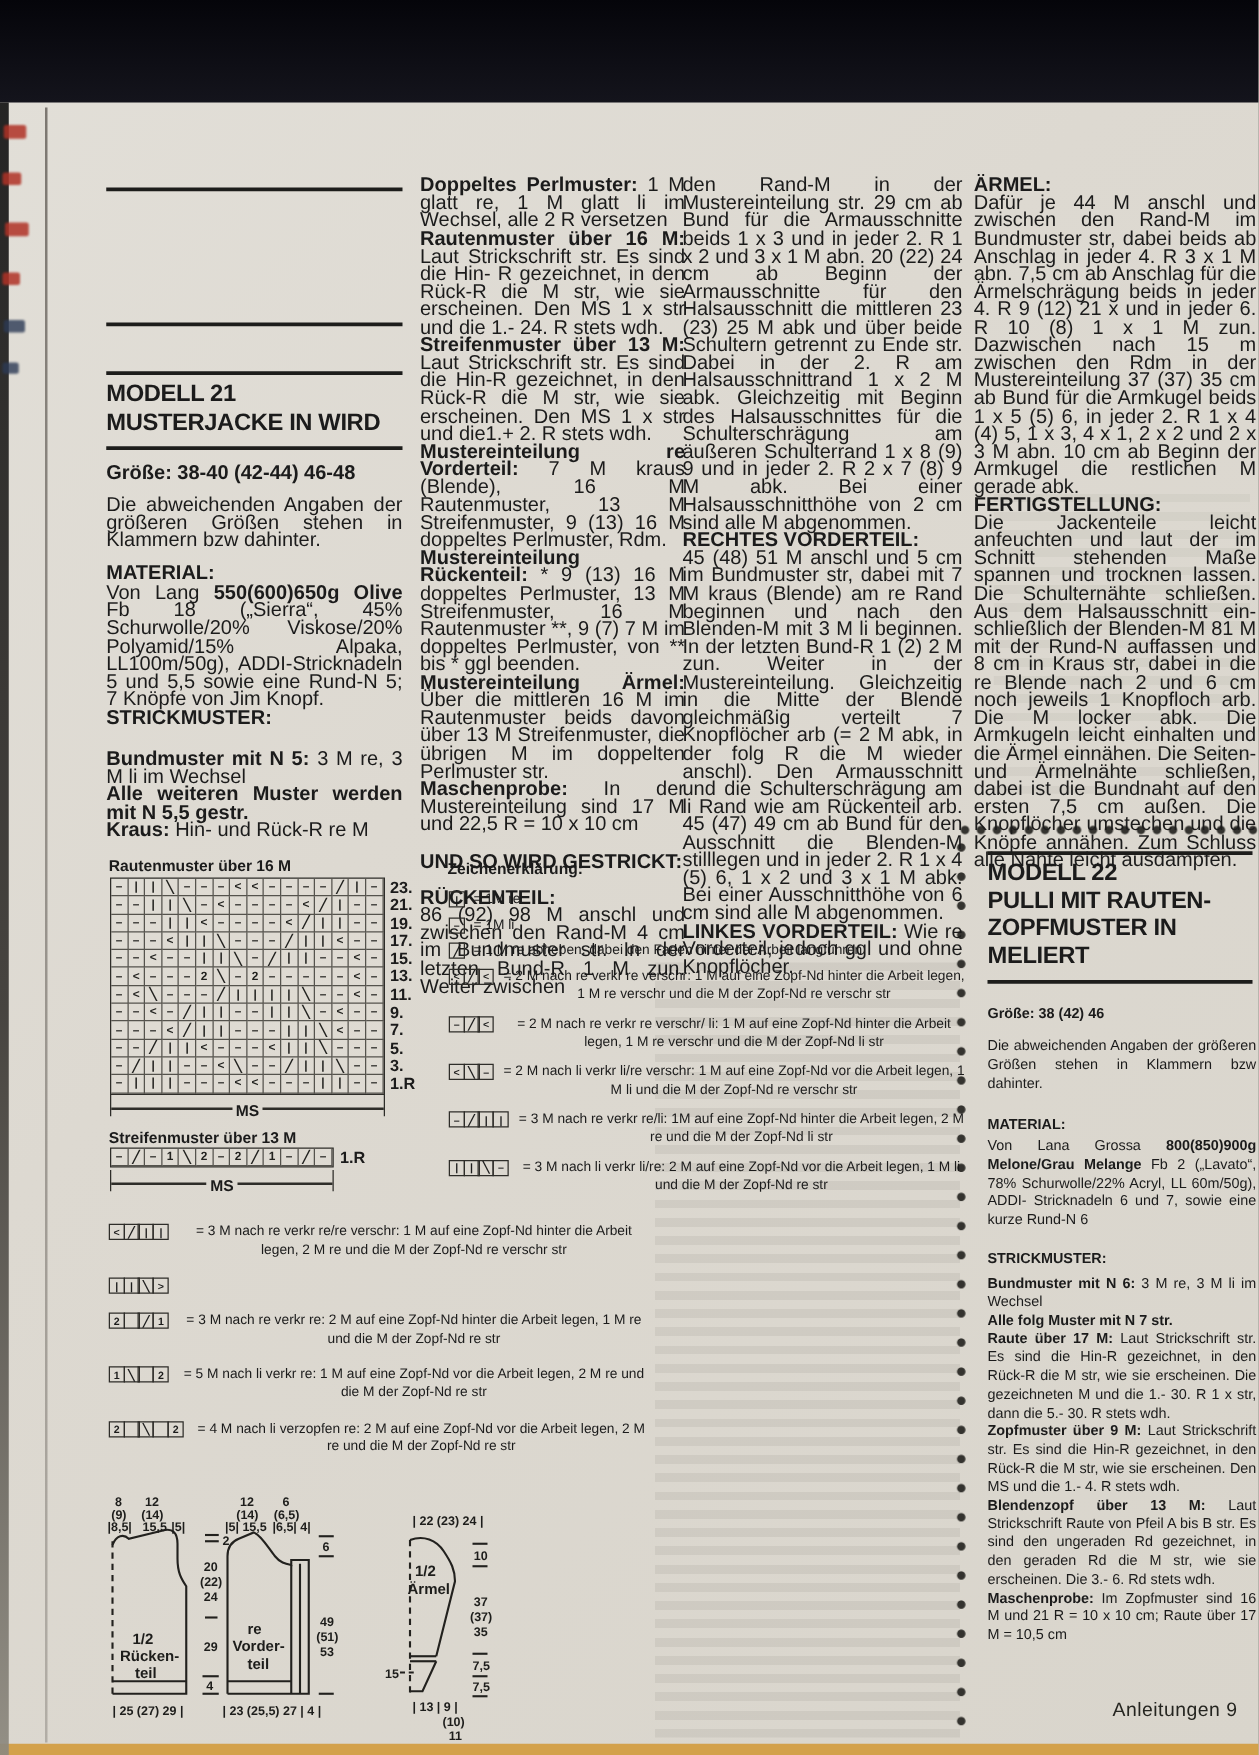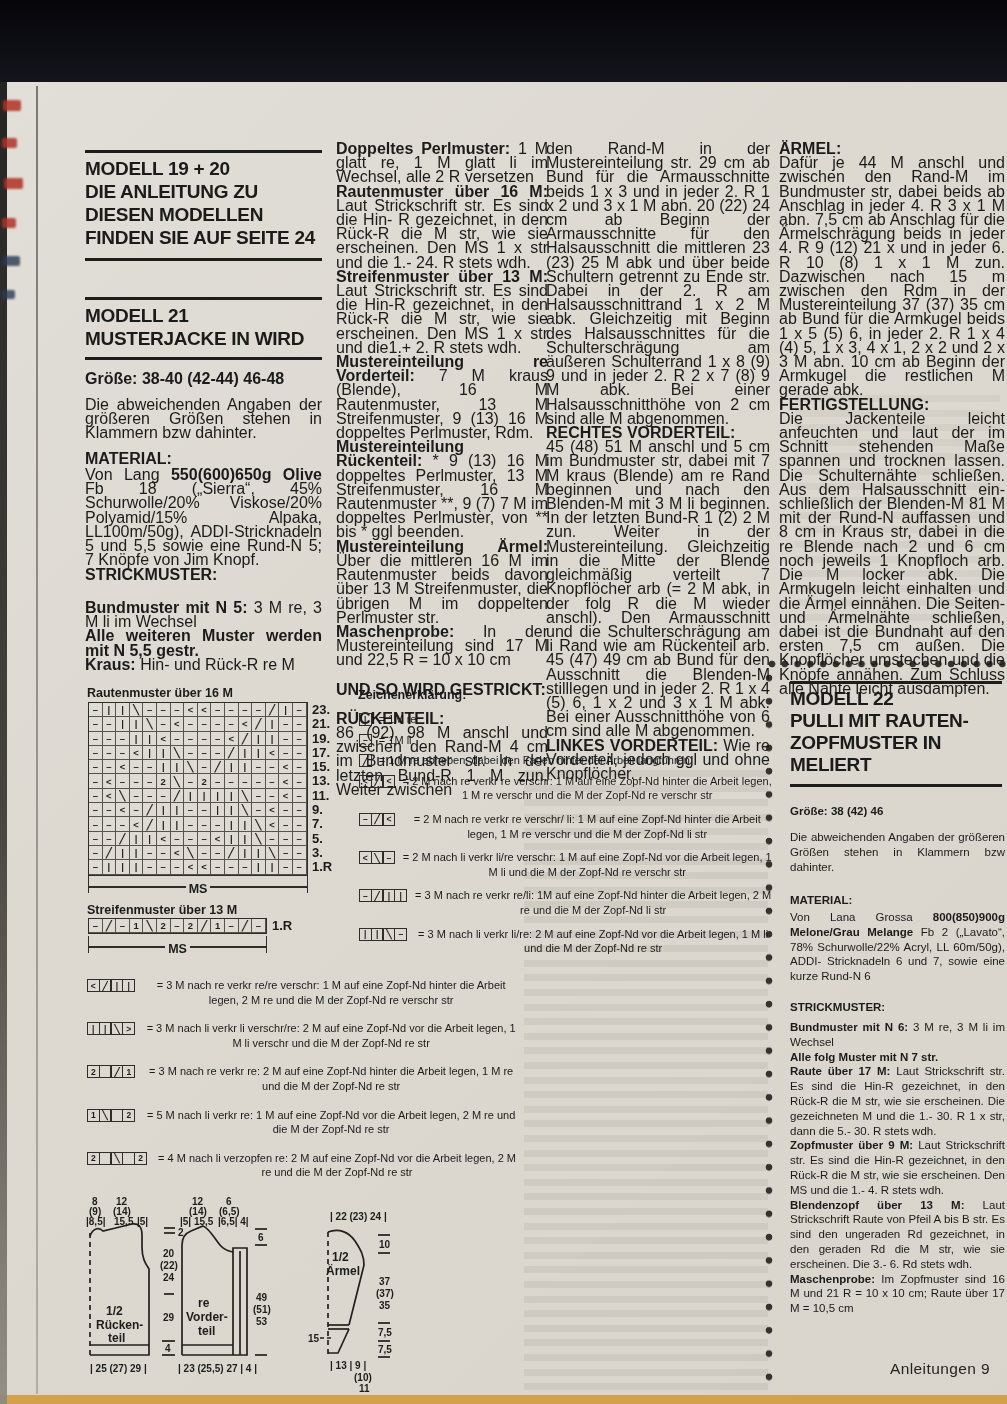--- a/index.html
+++ b/index.html
@@ -59,26 +59,20 @@
   <div class="abs redmark" style="left:2px;top:218px;width:14px;height:10px;"></div>
   <div class="abs bluemark" style="left:3px;top:256px;width:17px;height:10px;"></div>
   <div class="abs bluemark" style="left:2px;top:290px;width:13px;height:9px;"></div>
   <div class="abs ghost" style="left:524px;top:770px;width:244px;height:620px;"></div>
   <div class="abs ghost" style="left:795px;top:395px;width:205px;height:240px;opacity:.05;"></div>
 
   <div class="abs dots-h" style="left:766px;top:658px;width:240px;height:12px;"></div>
   <div class="abs dots-v" style="left:763px;top:672px;width:12px;height:722px;"></div>
 
   <div class="abs rule" style="left:85px;top:150px;width:237px;"></div>
-  <div class="abs boxhead" style="left:85px;top:157px;width:240px;">
-    <div>MODELL 19 + 20</div>
-    <div>DIE ANLEITUNG ZU</div>
-    <div>DIESEN MODELLEN</div>
-    <div>FINDEN SIE AUF SEITE 24</div>
-  </div>
   <div class="abs rule" style="left:85px;top:258px;width:237px;"></div>
   <div class="abs rule" style="left:85px;top:297px;width:237px;"></div>
   <div class="abs boxhead" style="left:85px;top:304px;width:240px;">
     <div>MODELL 21</div>
     <div>MUSTERJACKE IN WIRD</div>
   </div>
   <div class="abs rule" style="left:85px;top:357px;width:237px;"></div>
 
   <div class="abs body bold" style="left:85px;top:372px;width:237px;text-align:left;">Größe: 38-40 (42-44) 46-48</div>
   <div class="abs body" style="left:85px;top:398px;width:237px;">Die abweichenden Angaben der größe­ren Größen stehen in Klammern bzw dahinter.</div>
@@ -455,21 +449,20 @@
         </span>
         <span class="ltext">= 3 M nach re verkr re/re verschr: 1 M auf eine Zopf-Nd hinter die Arbeit legen, 2 M re und die M der Zopf-Nd re verschr str</span>
       </div>
       <div class="legend-entry" style="margin-bottom: 14px;">
         <span class="symwrap">
           <span class="symcell">|</span>
           <span class="symcell">|</span>
           <span class="symcell">╲</span>
           <span class="symcell">&gt;</span>
         </span>
-        <span class="ltext">= 3 M nach li verkr li verschr/re: 2 M auf eine Zopf-Nd vor die Arbeit legen, 1 M li verschr und die M der Zopf-Nd re str</span>
       </div>
       <div class="legend-entry" style="margin-bottom: 14px;">
         <span class="symwrap">
           <span class="symcell">2</span>
           <span class="symcell"></span>
           <span class="symcell">╱</span>
           <span class="symcell">1</span>
         </span>
         <span class="ltext">= 3 M nach re verkr re: 2 M auf eine Zopf-Nd hinter die Arbeit legen, 1 M re und die M der Zopf-Nd re str</span>
       </div>

